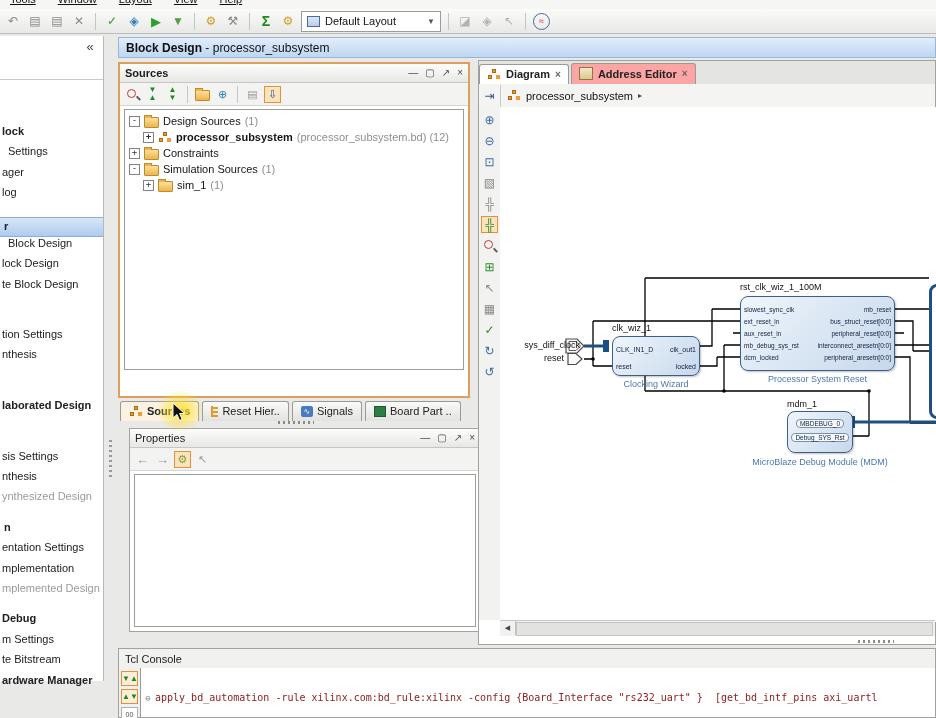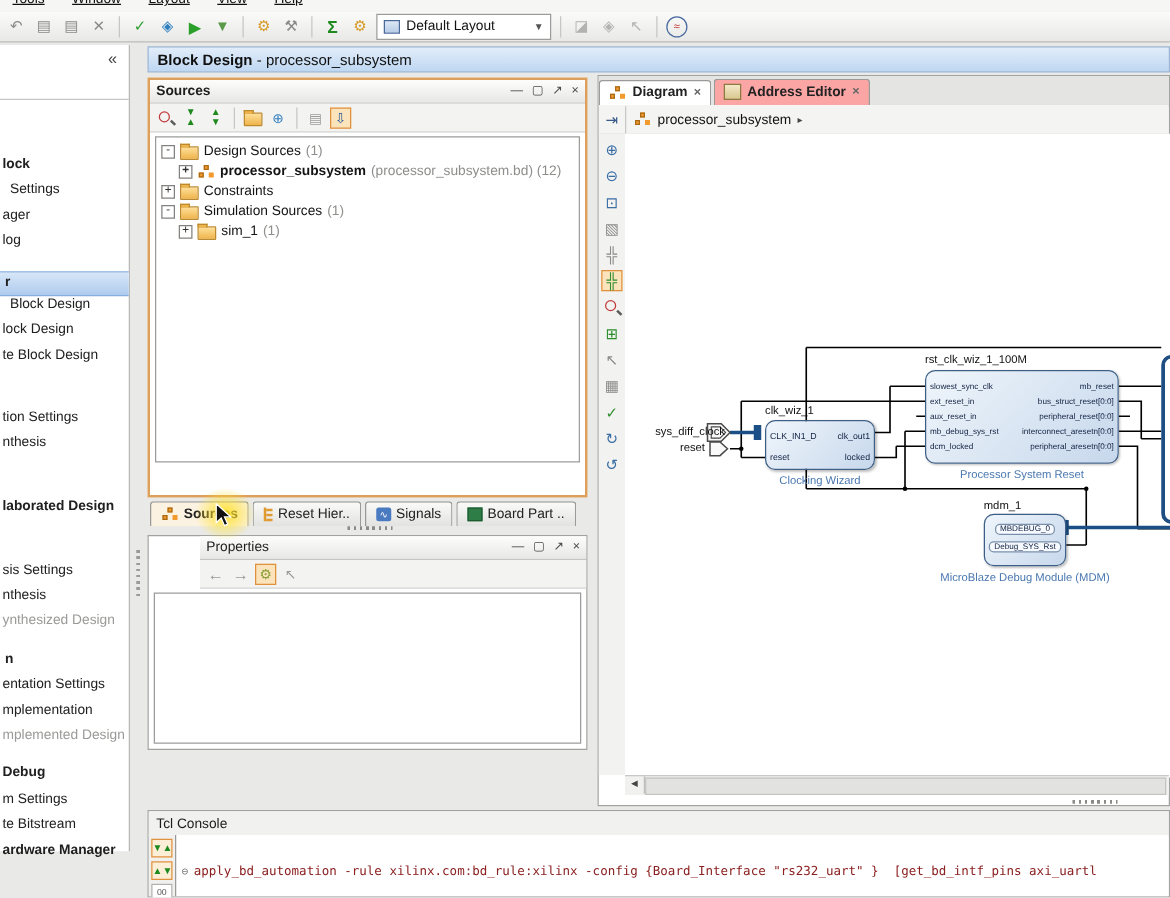--- a/index.html
+++ b/index.html
@@ -257,21 +257,21 @@
       <span>Board Part ..</span>
     </span>
   </div>
   <div class="dots-h" style="left:278px;top:421px"></div>
 
   <div id="glow"></div>
   <svg id="cursor" width="14" height="20" viewBox="0 0 14 20">
     <path d="M1,1 L1,16 L5,12.5 L7.6,18.5 L10.2,17.3 L7.6,11.5 L12.5,11.5 Z" fill="#111" stroke="#fff" stroke-width="1"></path>
   </svg>
 
-  <div class="panel" style="left:118px;top:428px;width:352px;height:172px;padding-left:41px;">
+  <div class="panel" style="left:129px;top:428px;width:352px;height:204px;">
     <div class="phead">
       <span>Properties</span>
       <span class="wbtns">
         <span>—</span>
         <span>▢</span>
         <span>↗</span>
         <span>×</span>
       </span>
     </div>
     <div class="ptool">

